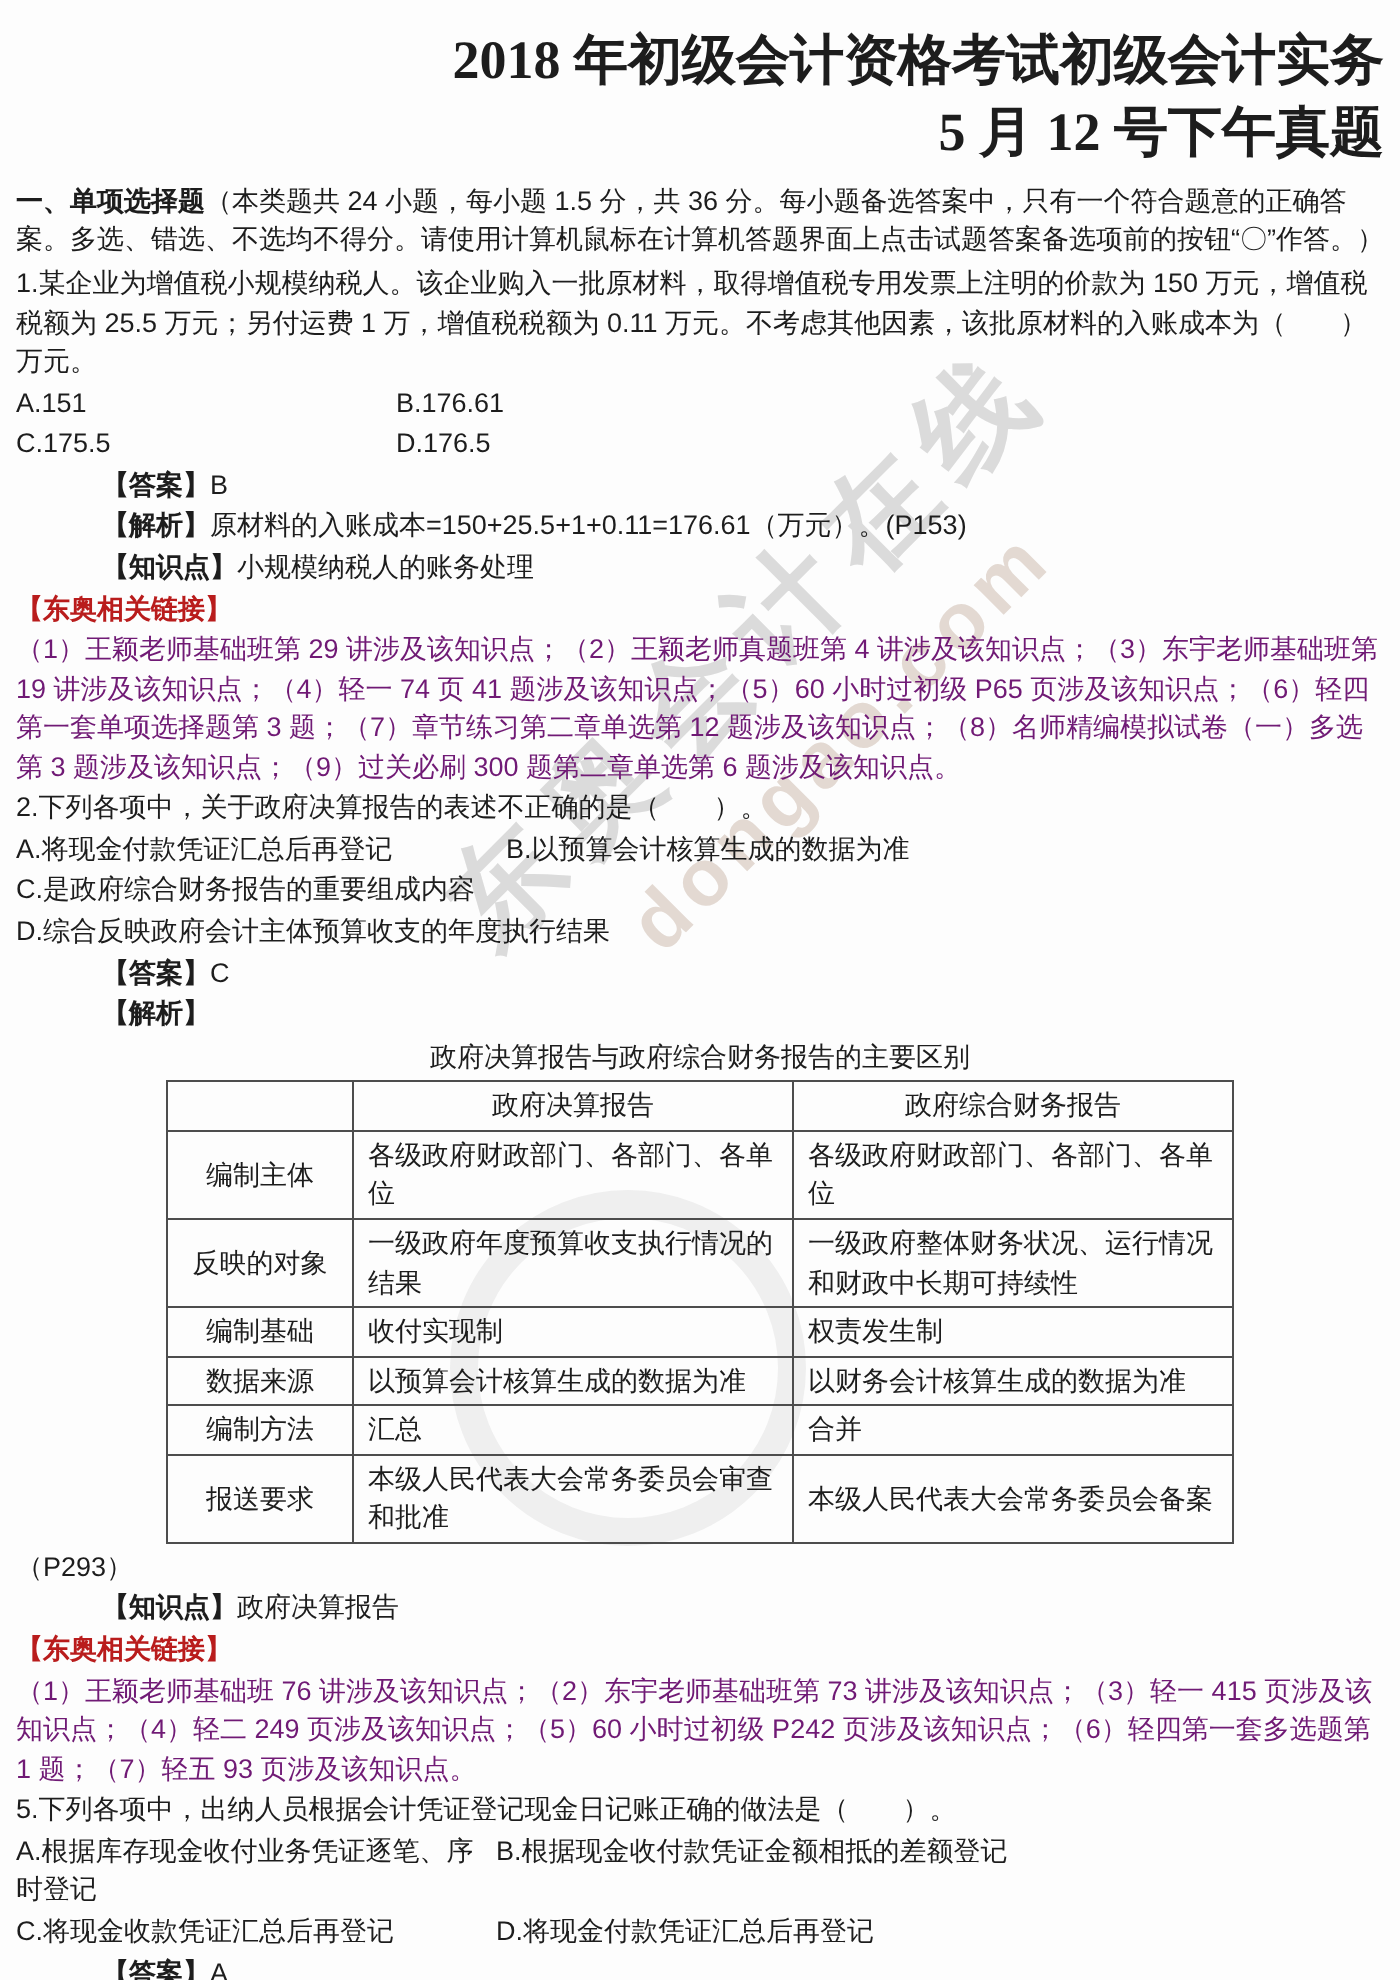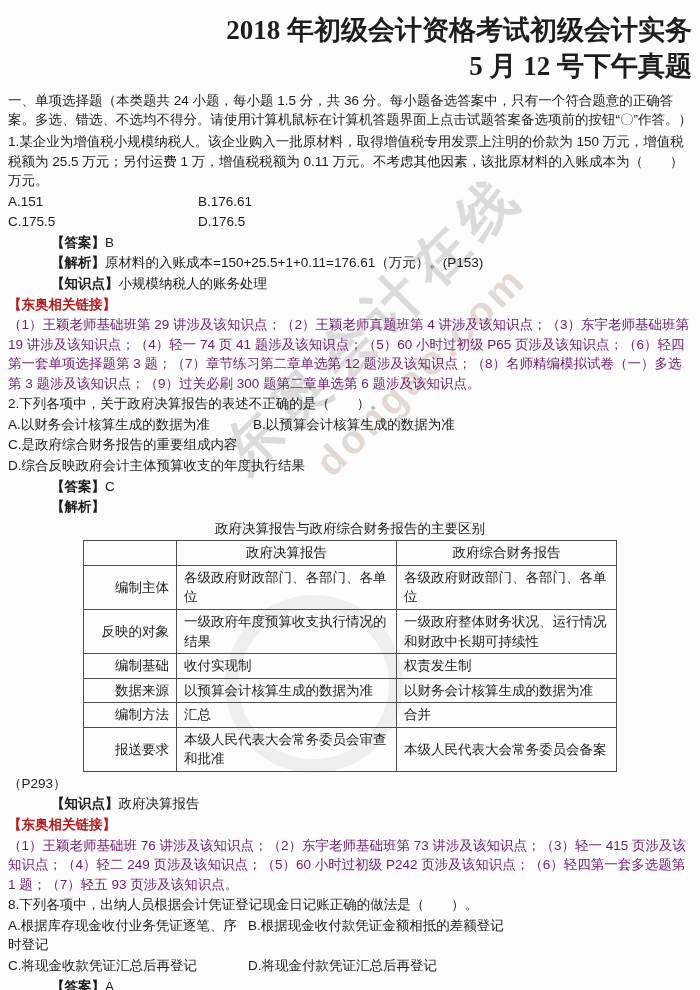--- a/index.html
+++ b/index.html
@@ -19,21 +19,21 @@
   }
   .doc-title{
     text-align:right;
     font-family:"Liberation Serif","DejaVu Serif",serif;
     font-weight:bold;
     font-size:27px;
     line-height:1.35;
     margin:4px 0 6px 0;
   }
   .intro{margin:2px 0;}
-  .intro .lead{font-weight:normal;}
+  .intro .lead{font-weight:bold;}
   .para{margin:1px 0;}
   .opt-row{margin:1px 0;}
   .opt{display:inline-block;vertical-align:top;}
   .w190{width:190px;}
   .w245{width:245px;}
   .w240{width:240px;}
   .lbl{font-weight:bold;margin-left:43px;}
   .red{color:#701a75;}
   .red-head{color:#b91c1c;font-weight:bold;}
   .tbl-title{text-align:center;margin-top:2px;}
@@ -43,21 +43,21 @@
   }
   table.gov th, table.gov td{
     border:1px solid #4d4d4d;
     padding:2px 7px;
     font-size:13.5px;
     font-weight:normal;
     vertical-align:middle;
     line-height:1.45;
   }
   table.gov th{text-align:center;}
-  table.gov td.rowhead{text-align:right;width:78px;}
+  table.gov td.rowhead{text-align:center;width:78px;}
   table.gov td.c2{width:205px;}
   table.gov td.c3{width:205px;}
   
   .watermark{
     position:absolute;
     left:250px;top:250px;
     width:420px;height:320px;
     z-index:0;
     transform:rotate(-45deg);
     transform-origin:center center;
@@ -115,21 +115,21 @@
     <span class="opt w190">C.175.5</span><span class="opt">D.176.5</span>
   </div>
   <div class="para"><span class="lbl">【答案】</span><span>B</span></div>
   <div class="para"><span class="lbl">【解析】</span><span>原材料的入账成本=150+25.5+1+0.11=176.61（万元）。(P153)</span></div>
   <div class="para"><span class="lbl">【知识点】</span><span>小规模纳税人的账务处理</span></div>
   <div class="para red-head">【东奥相关链接】</div>
   <div class="para red">（1）王颖老师基础班第 29 讲涉及该知识点；（2）王颖老师真题班第 4 讲涉及该知识点；（3）东宇老师基础班第 19 讲涉及该知识点；（4）轻一 74 页 41 题涉及该知识点；（5）60 小时过初级 P65 页涉及该知识点；（6）轻四第一套单项选择题第 3 题；（7）章节练习第二章单选第 12 题涉及该知识点；（8）名师精编模拟试卷（一）多选第 3 题涉及该知识点；（9）过关必刷 300 题第二章单选第 6 题涉及该知识点。</div>
 
   <div class="para">2.下列各项中，关于政府决算报告的表述不正确的是（　　）。</div>
   <div class="opt-row">
-    <span class="opt w245">A.以财务会计核算生成的数据为准</span><span class="opt">B.以预算会计核算生成的数据为准</span>
+    <span class="opt w245">A.将现金付款凭证汇总后再登记</span><span class="opt">B.以预算会计核算生成的数据为准</span>
   </div>
   <div class="opt-row">C.是政府综合财务报告的重要组成内容</div>
   <div class="opt-row">D.综合反映政府会计主体预算收支的年度执行结果</div>
   <div class="para"><span class="lbl">【答案】</span><span>C</span></div>
   <div class="para"><span class="lbl">【解析】</span><span></span></div>
 
   <div class="tbl-title">政府决算报告与政府综合财务报告的主要区别</div>
   <table class="gov">
     <tbody>
         <tr>
@@ -168,21 +168,21 @@
       <td class="c3">本级人民代表大会常务委员会备案</td>
     </tr>
   </tbody>
     </table>
 
   <div class="para">（P293）</div>
   <div class="para"><span class="lbl">【知识点】</span><span>政府决算报告</span></div>
   <div class="para red-head">【东奥相关链接】</div>
   <div class="para red">（1）王颖老师基础班 76 讲涉及该知识点；（2）东宇老师基础班第 73 讲涉及该知识点；（3）轻一 415 页涉及该知识点；（4）轻二 249 页涉及该知识点；（5）60 小时过初级 P242 页涉及该知识点；（6）轻四第一套多选题第 1 题；（7）轻五 93 页涉及该知识点。</div>
 
-  <div class="para">8.下列各项中，出纳人员根据会计凭证登记现金日记账正确的做法是（　　）。</div>
+  <div class="para">5.下列各项中，出纳人员根据会计凭证登记现金日记账正确的做法是（　　）。</div>
   <div class="opt-row">
     <span class="opt w240">A.根据库存现金收付业务凭证逐笔、序时登记</span><span class="opt">B.根据现金收付款凭证金额相抵的差额登记</span>
   </div>
   <div class="opt-row">
     <span class="opt w240">C.将现金收款凭证汇总后再登记</span><span class="opt">D.将现金付款凭证汇总后再登记</span>
   </div>
   <div class="para"><span class="lbl">【答案】</span><span>A</span></div>
 
 </div>
 

